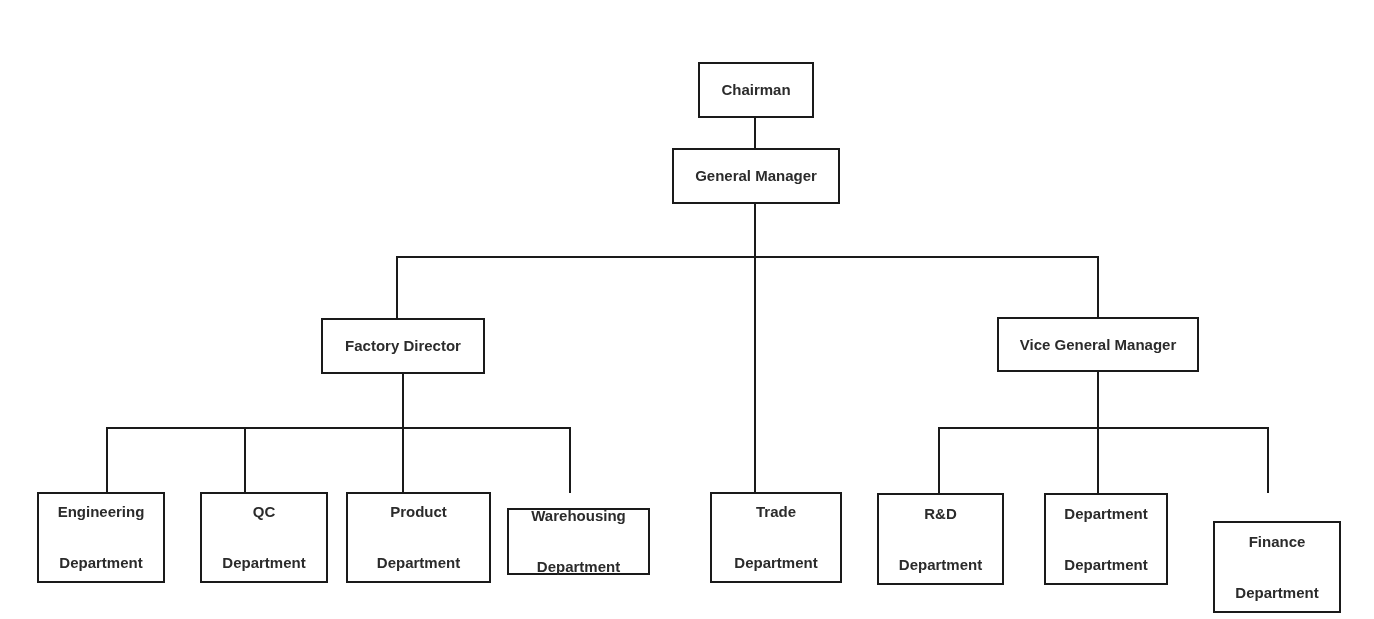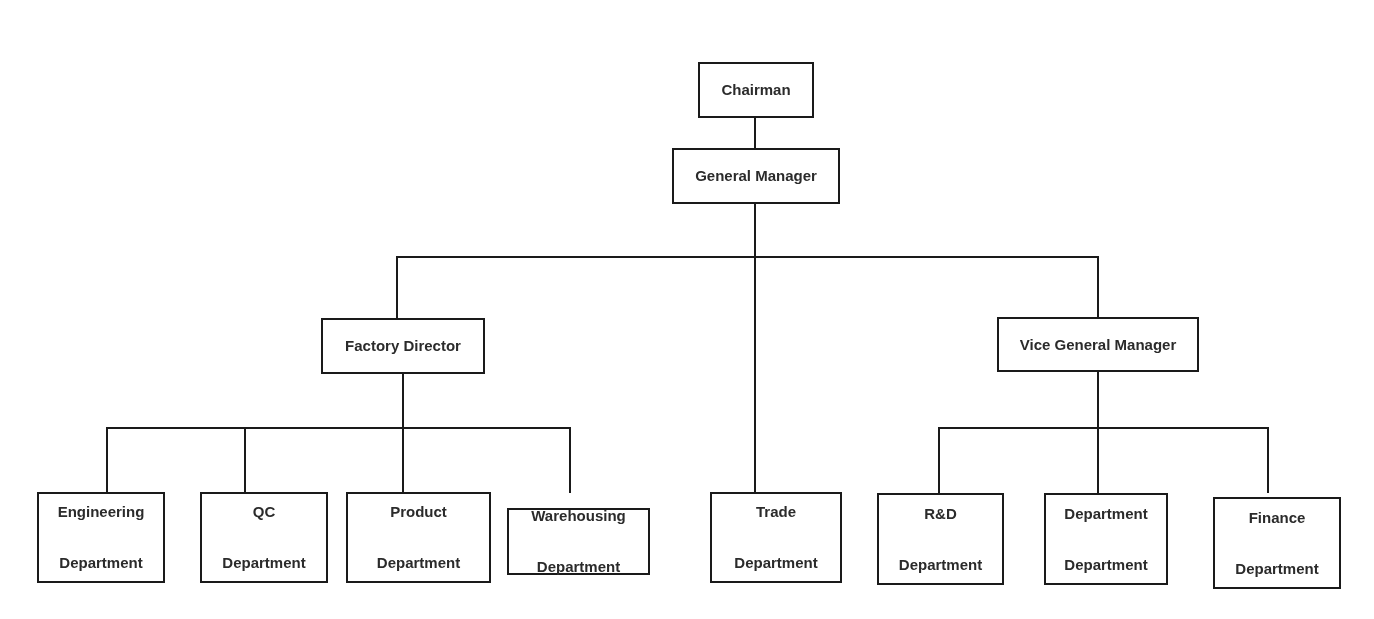--- a/index.html
+++ b/index.html
@@ -96,18 +96,18 @@
     <span>Department</span>
   </div>
   <div class="node dept" style="left:877px; top:493px; width:127px; height:92px;justify-content:center;">
     <span>R&amp;D</span>
     <span>Department</span>
   </div>
   <div class="node dept" style="left:1044px; top:493px; width:124px; height:92px;">
     <span>Department</span>
     <span>Department</span>
   </div>
-  <div class="node dept" style="left:1213px; top:497px; width:128px; height:92px;">
+  <div class="node dept" style="left:1213px; top:521px; width:128px; height:92px;">
     <span>Finance</span>
     <span>Department</span>
   </div>
 
 </div>
 
 </body></html>

